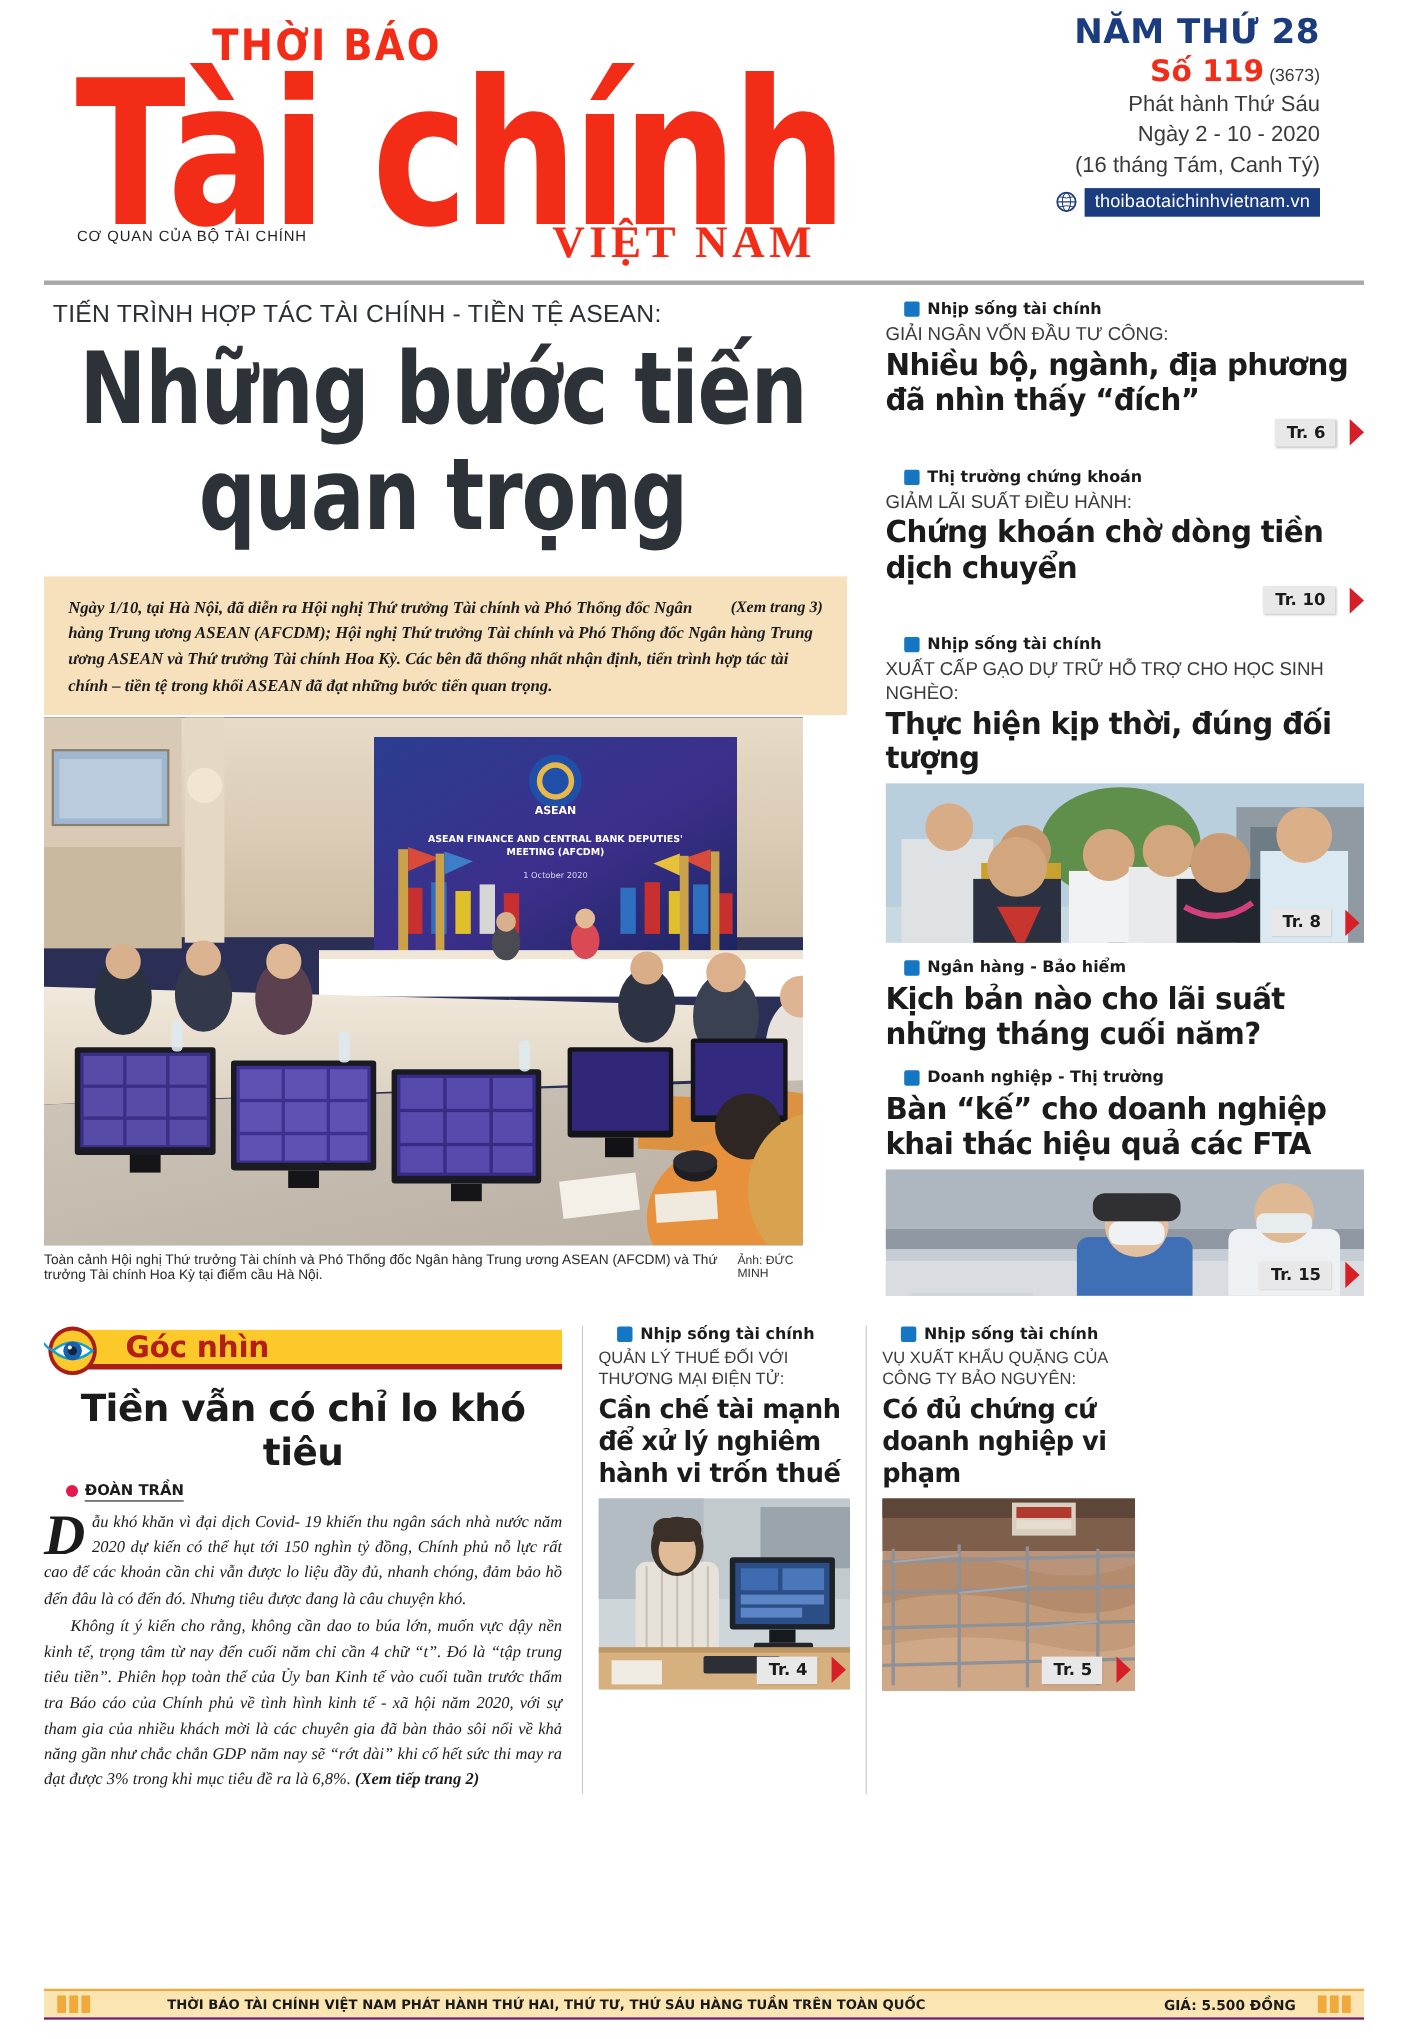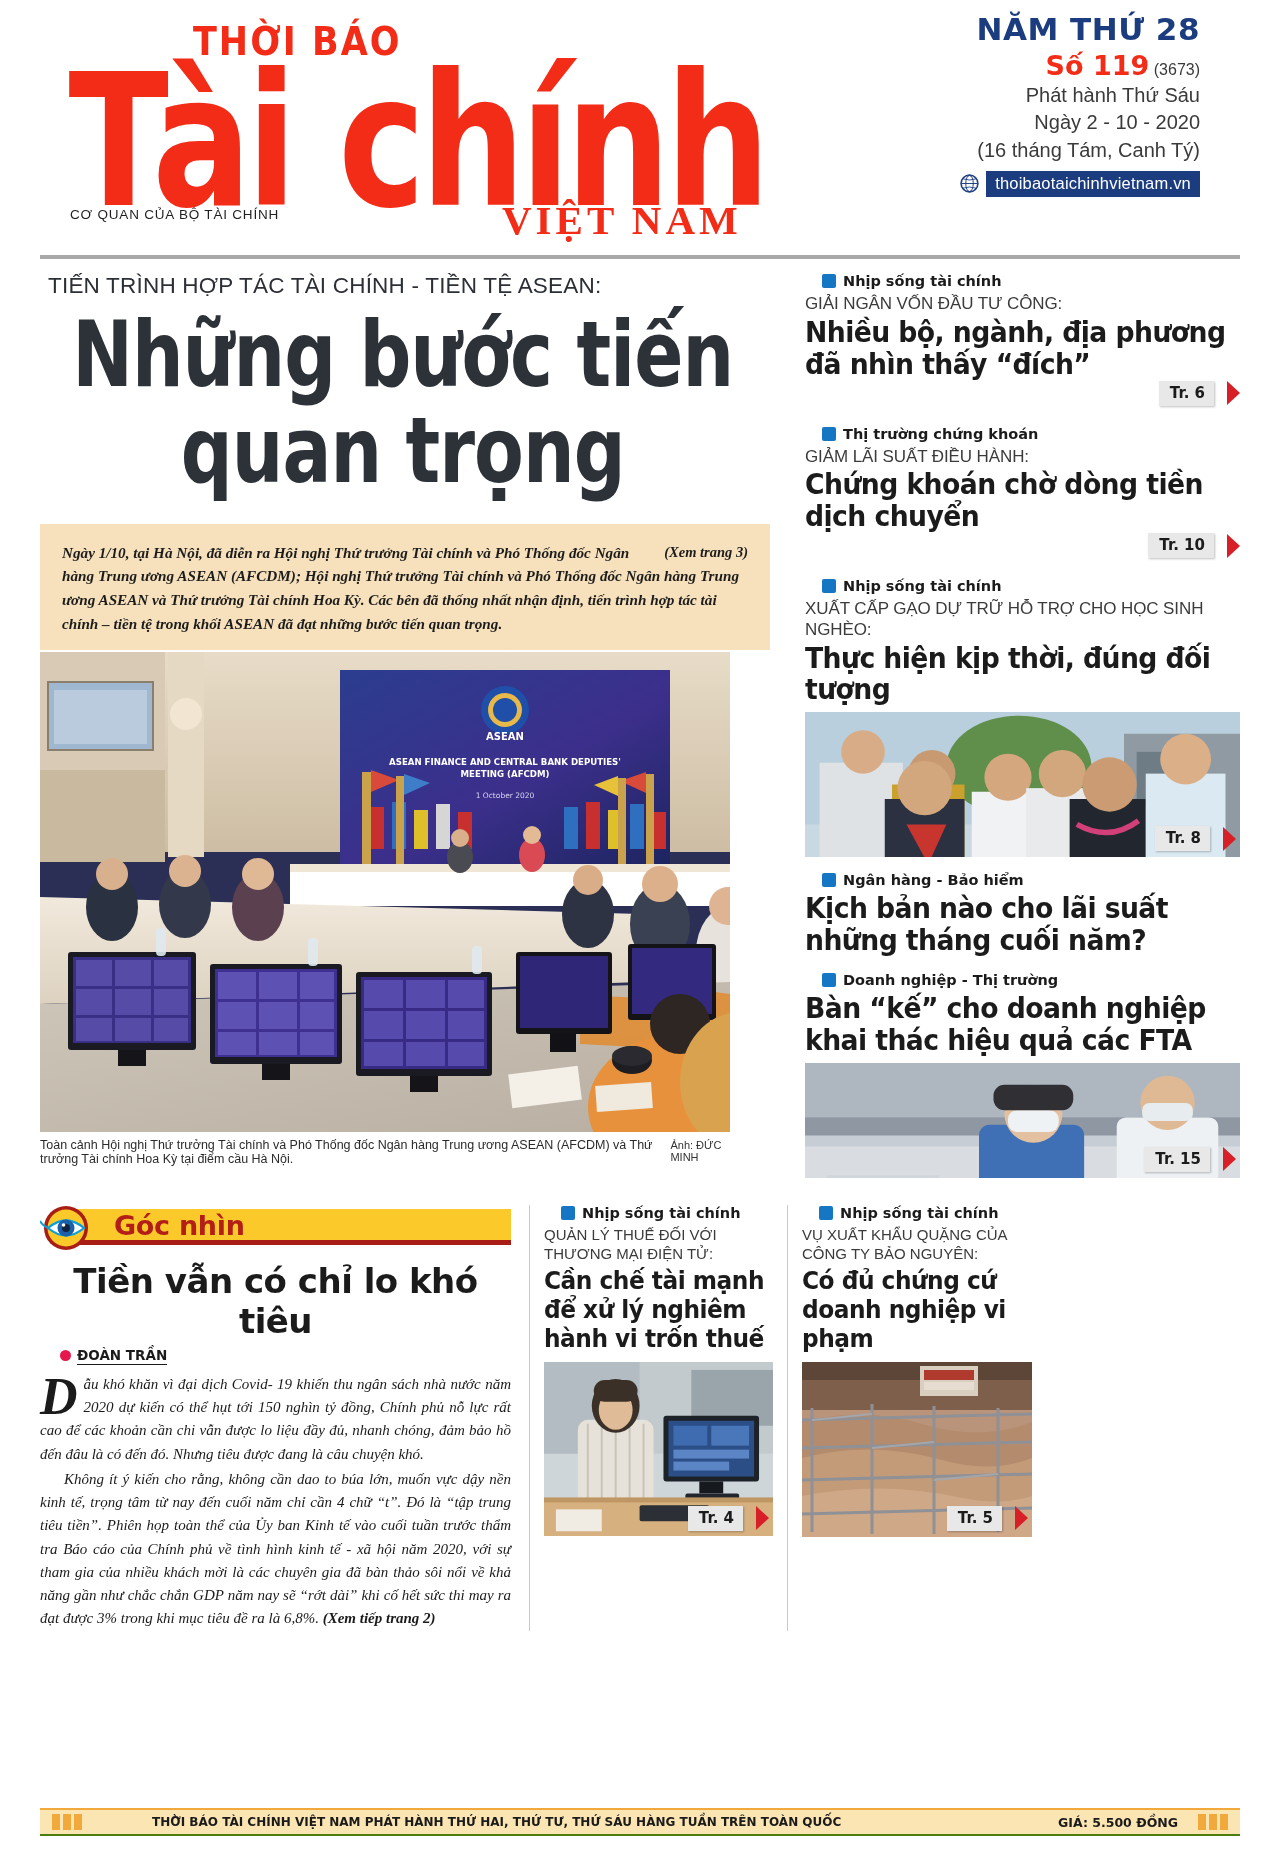--- a/index.html
+++ b/index.html
@@ -241,21 +241,21 @@
     transform: scaleX(0.97); transform-origin: left;
   }
   .bc-photo { width: 100%; height: 175px; margin-top: 8px; position: relative; overflow: hidden; }
 
   
   .footer {
     position: absolute; left: 40px; right: 40px; bottom: 18px;
     height: 28px; background: #fbe5b2;
     display: flex; align-items: center; justify-content: space-between;
     padding: 0 12px;
-    border-top: 2px solid #f0a93a; border-bottom: 2px solid #4d7c0f;
+    border-top: 2px solid #f0a93a; border-bottom: 2px solid #701a75;
   }
   .footer .txt {
     font-family: "DejaVu Sans", sans-serif;
     font-weight: 700; font-size: 12px; color: #1b1b1b;
     margin: 0 auto 0 70px;
   }
   .footer .price {
     font-family: "DejaVu Sans", sans-serif;
     font-weight: 700; font-size: 12.5px; color: #1b1b1b;
     padding-right: 20px;

